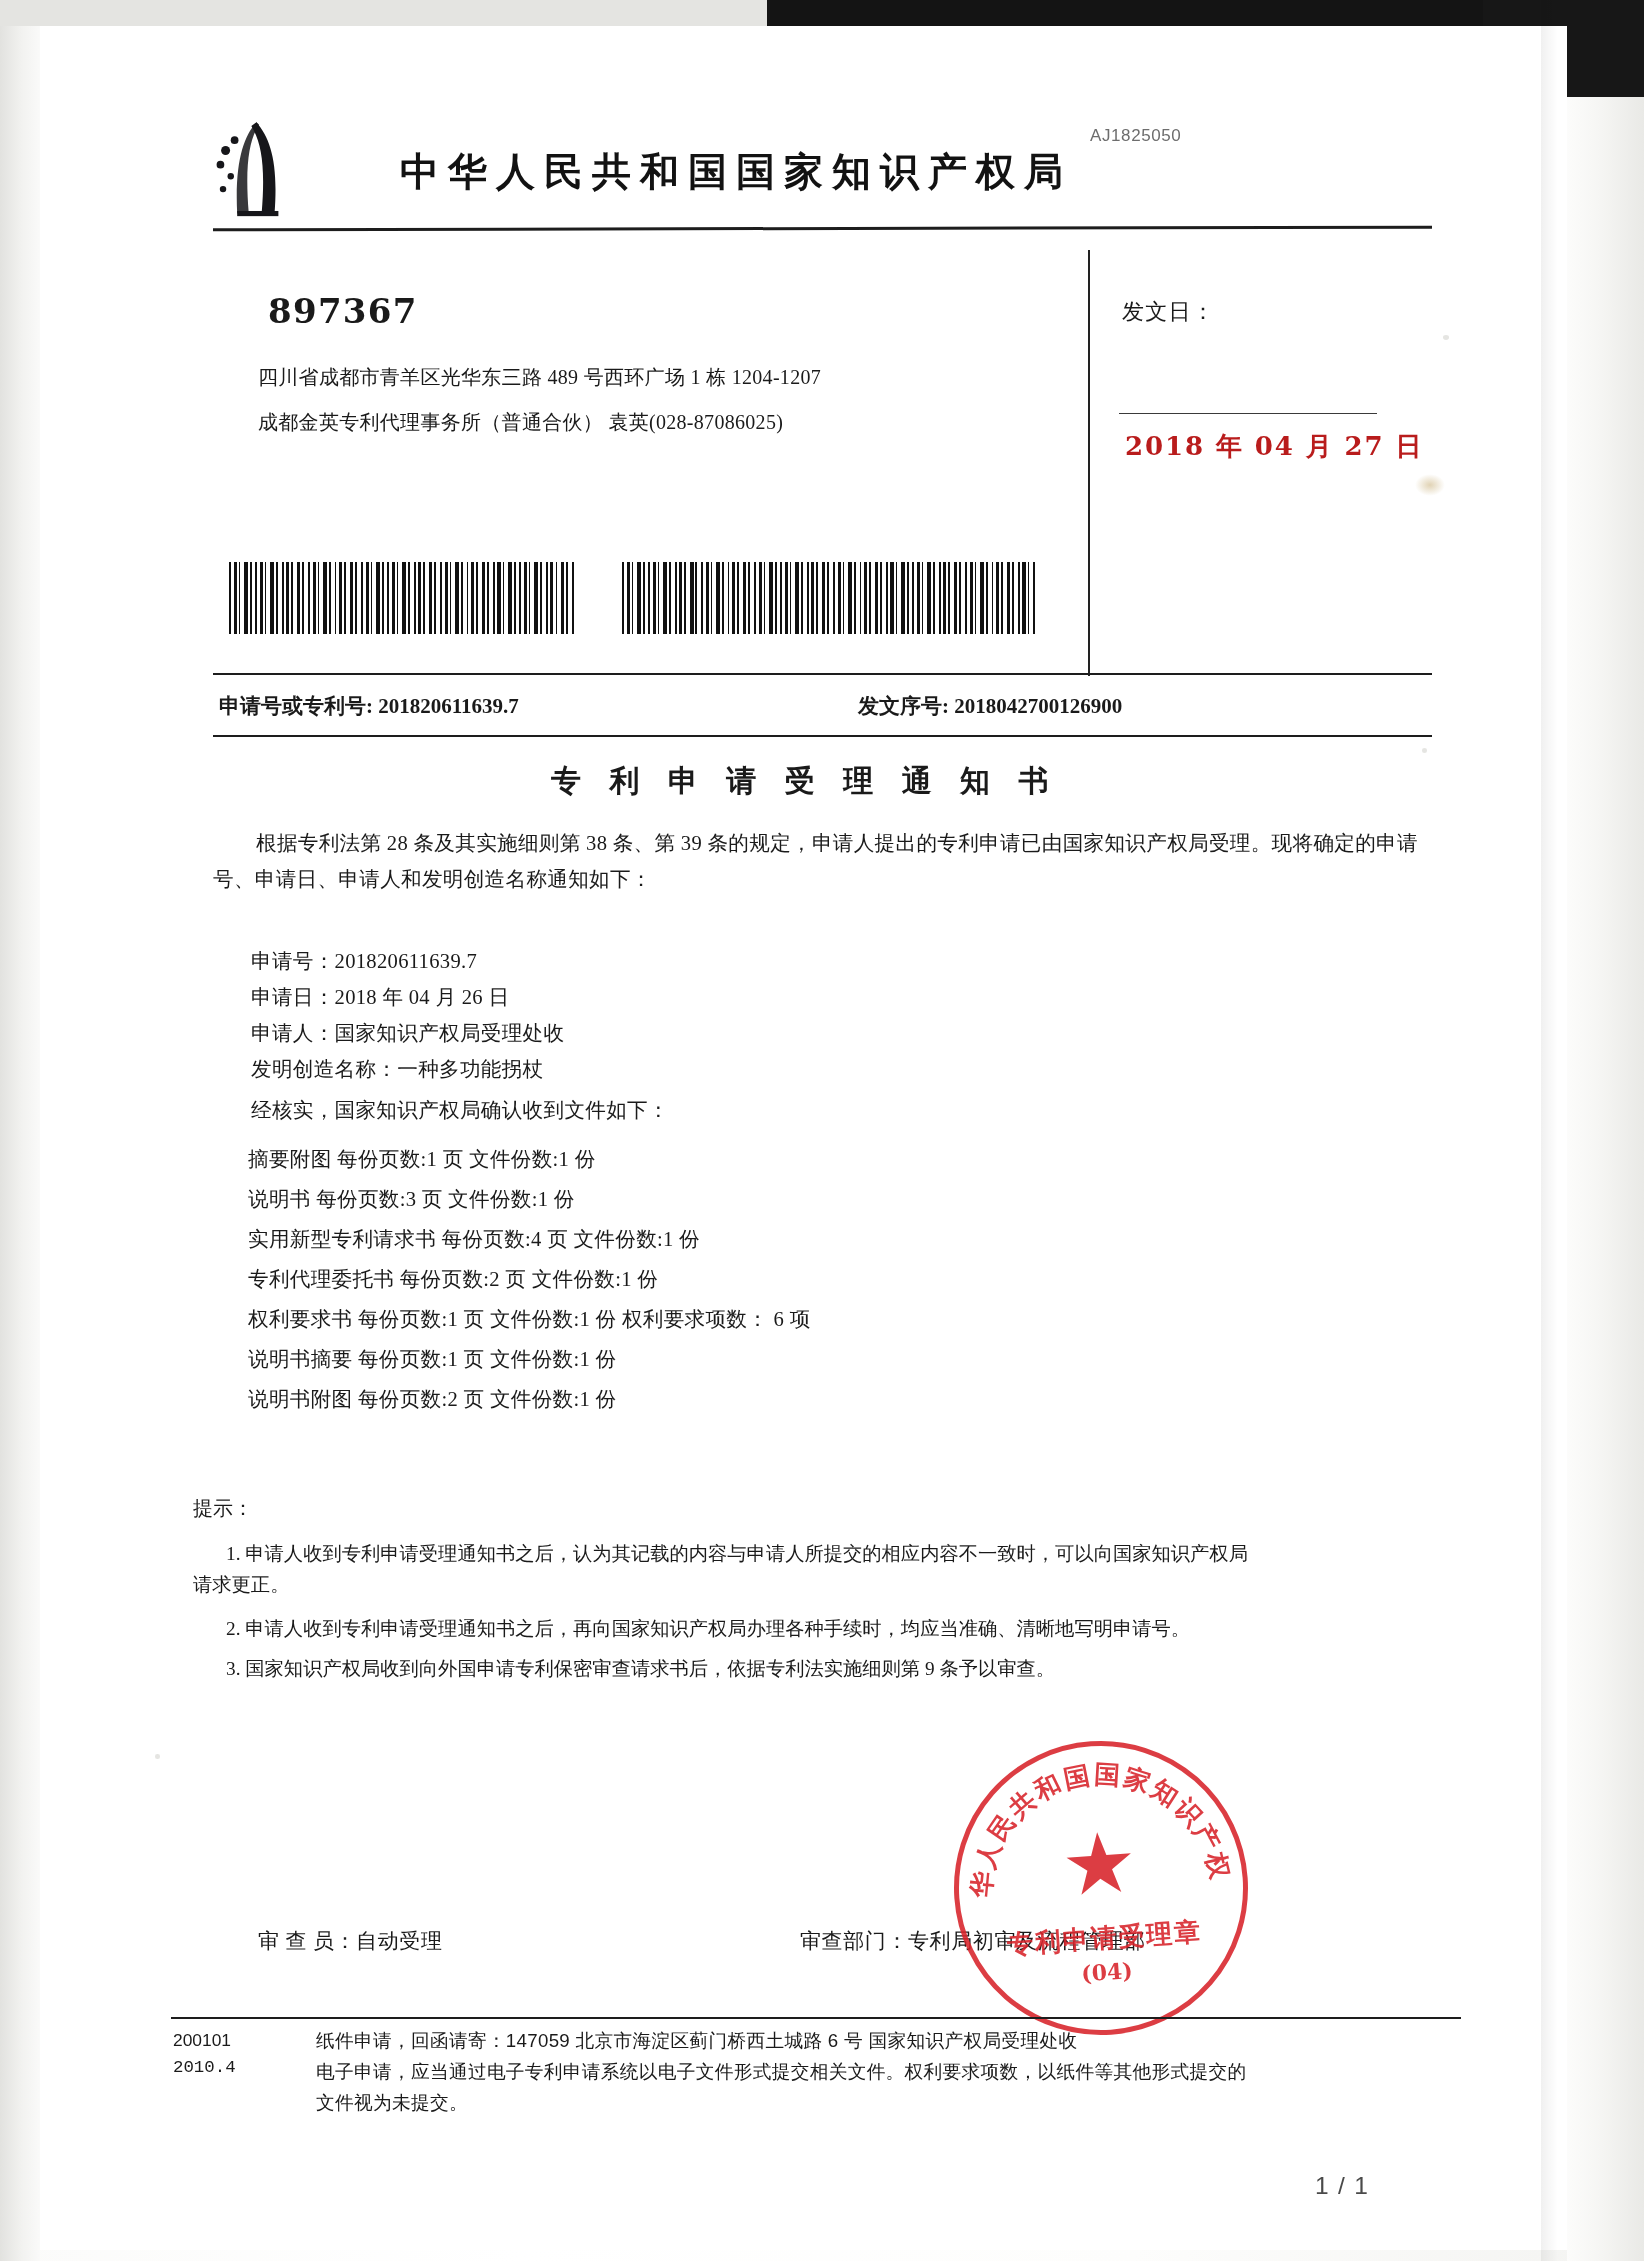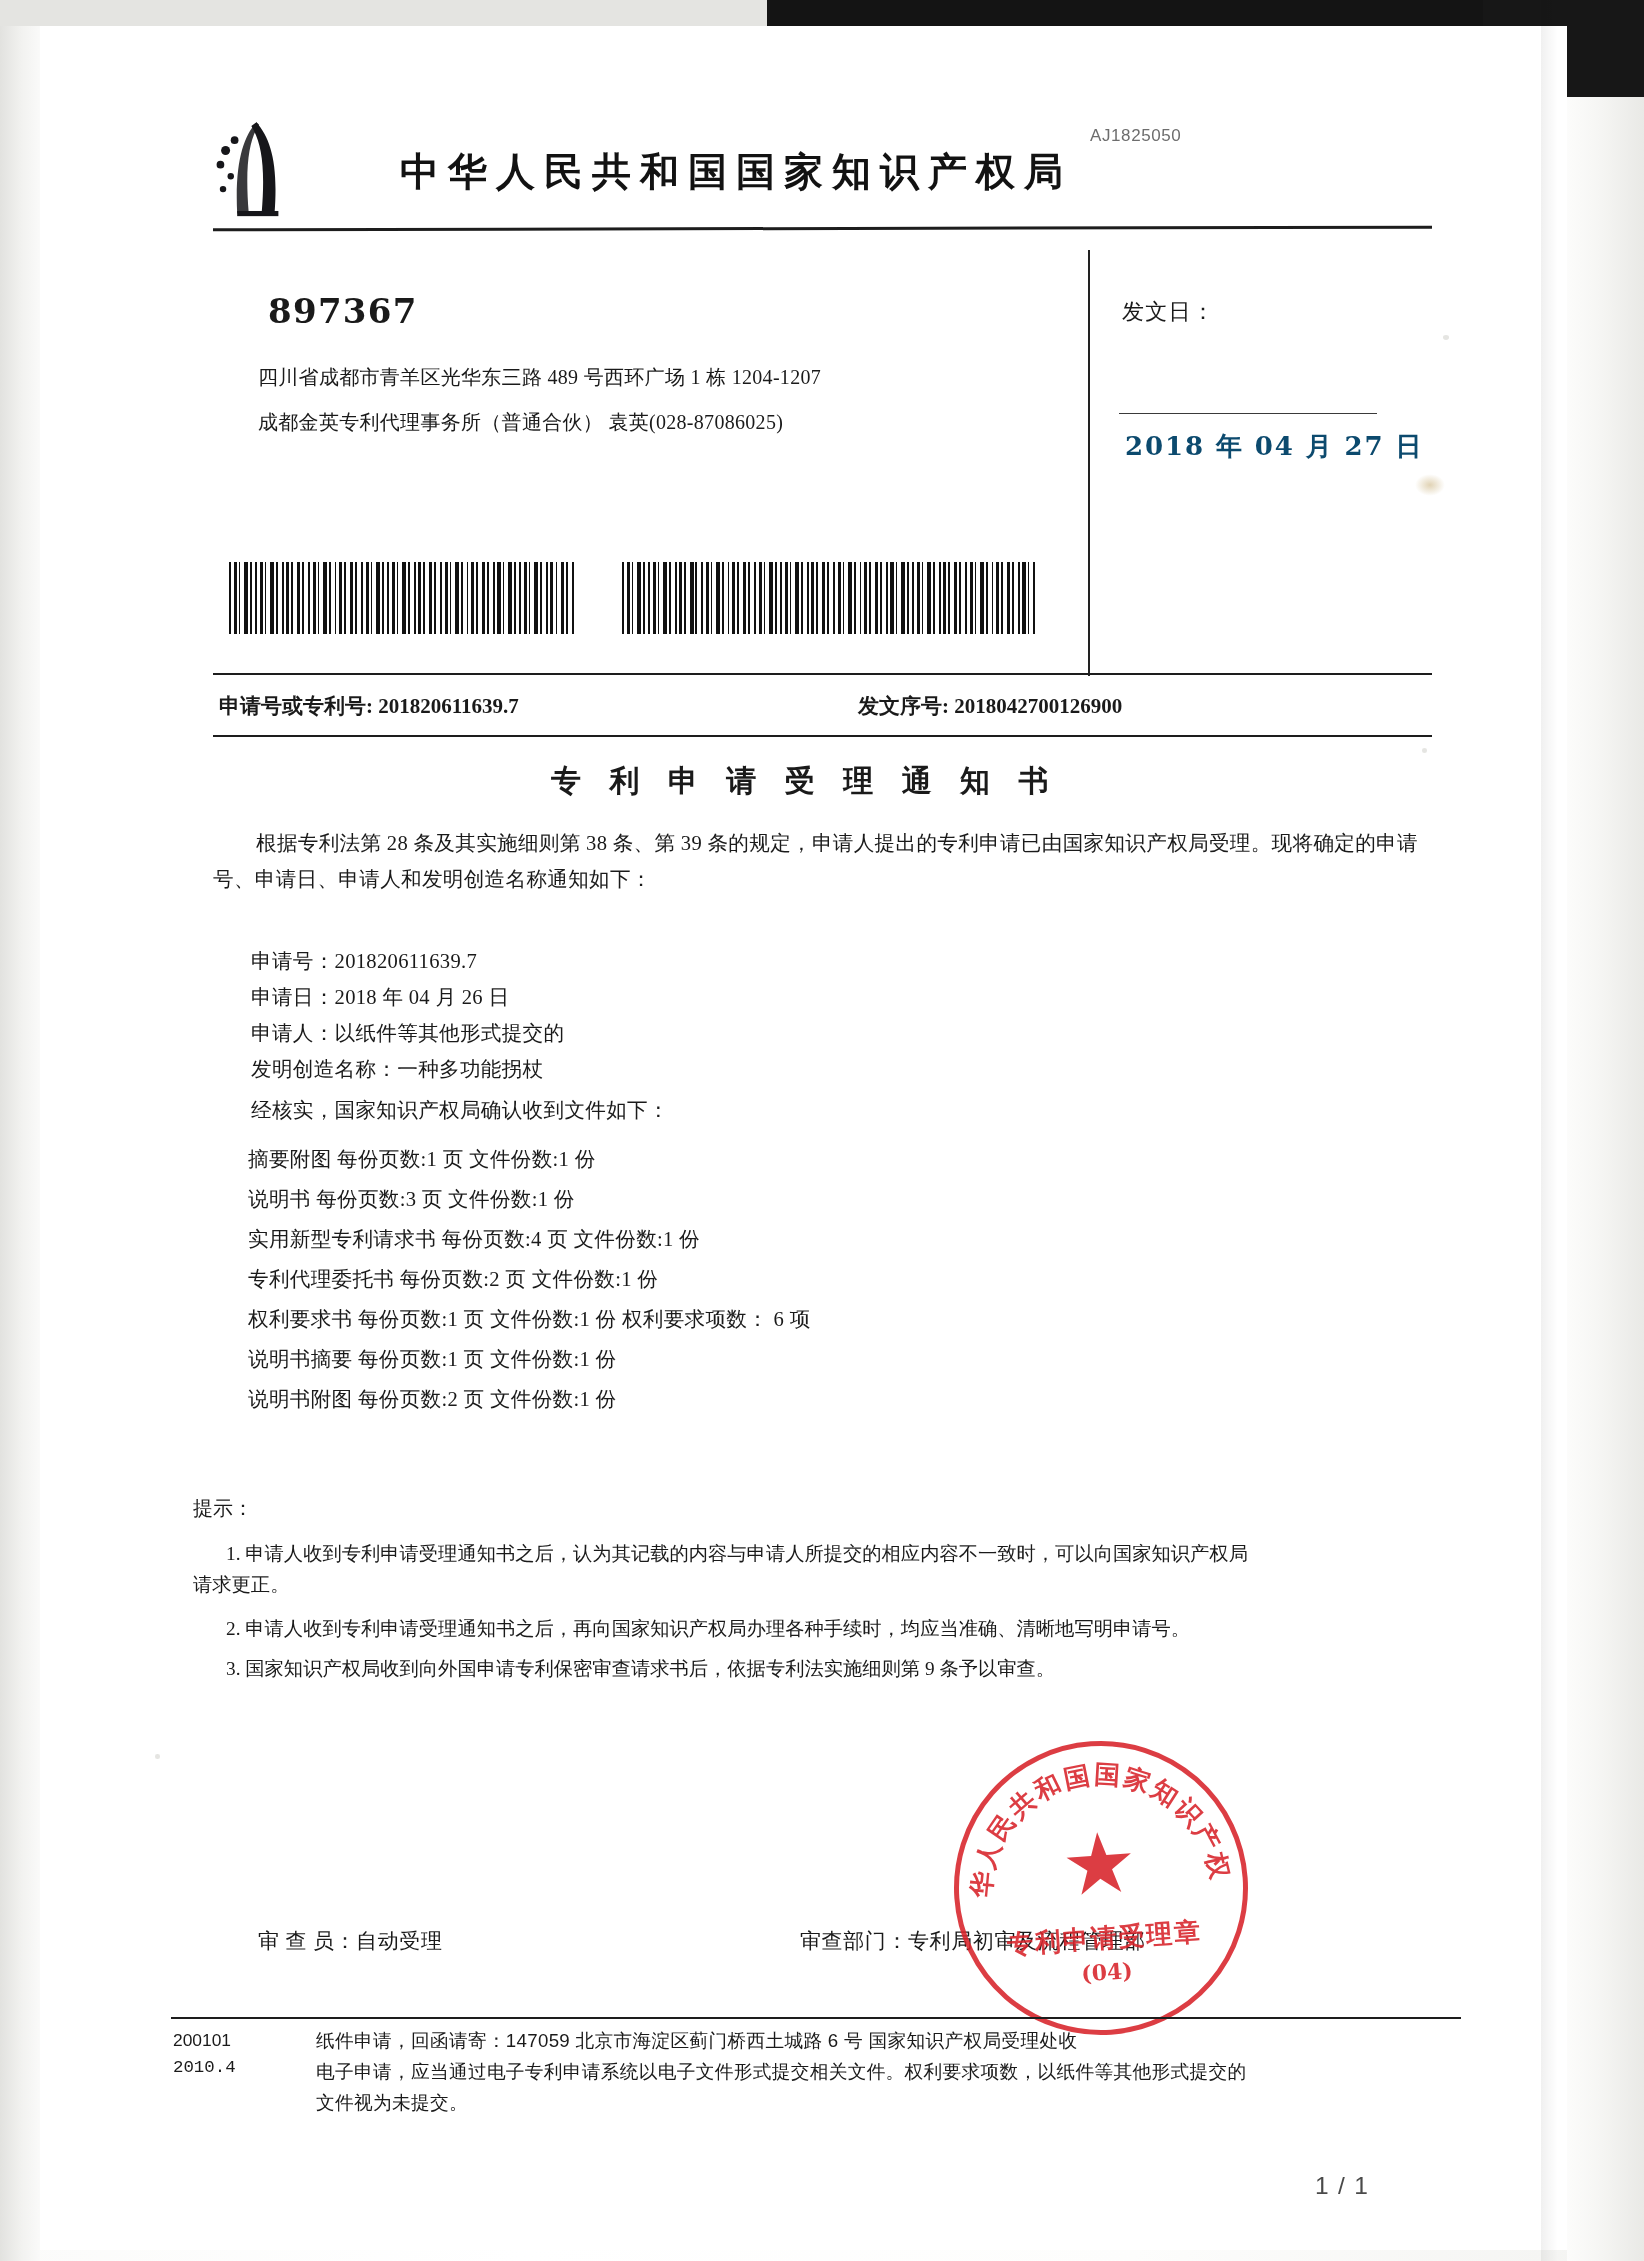--- a/index.html
+++ b/index.html
@@ -130,21 +130,21 @@
     font-size: 22px;
     letter-spacing: 1.3px;
   }
   .issue-date {
     position: absolute;
     left: 1125px; top: 429px;
     font-size: 26px;
     font-weight: bold;
     letter-spacing: 1.9px;
     font-family: "DejaVu Serif", serif;
-    color: #0c4a6e;
+    color: #b91c1c;
   }
   .date-strike {
     position: absolute;
     left: 1119px; top: 413px;
     width: 258px; height: 1.3px;
     background: #3a3a3a;
   }
 
   
   .barcode {
@@ -425,21 +425,21 @@
   <div class="appno">申请号或专利号: 201820611639.7</div>
   <div class="sendno">发文序号: 2018042700126900</div>
   <div class="line-under-nos"></div>
 
   <div class="doc-title">专 利 申 请 受 理 通 知 书</div>
 
   <div class="body-p">根据专利法第 28 条及其实施细则第 38 条、第 39 条的规定，申请人提出的专利申请已由国家知识产权局受理。现将确定的申请号、申请日、申请人和发明创造名称通知如下：</div>
 
   <div class="kv" style="top:947px">申请号：201820611639.7</div>
   <div class="kv" style="top:983px">申请日：2018 年 04 月 26 日</div>
-  <div class="kv" style="top:1019px">申请人：以纸件等其他形式提交的</div>
+  <div class="kv" style="top:1019px">申请人：国家知识产权局受理处收</div>
   <div class="kv" style="top:1055px">发明创造名称：一种多功能拐杖</div>
 
   <div class="para2">经核实，国家知识产权局确认收到文件如下：</div>
 
   <div class="docline" style="top:1145px">摘要附图 每份页数:1 页 文件份数:1 份</div>
   <div class="docline" style="top:1185px">说明书 每份页数:3 页 文件份数:1 份</div>
   <div class="docline" style="top:1225px">实用新型专利请求书 每份页数:4 页 文件份数:1 份</div>
   <div class="docline" style="top:1265px">专利代理委托书 每份页数:2 页 文件份数:1 份</div>
   <div class="docline" style="top:1305px">权利要求书 每份页数:1 页 文件份数:1 份 权利要求项数： 6 项</div>
   <div class="docline" style="top:1345px">说明书摘要 每份页数:1 页 文件份数:1 份</div>

